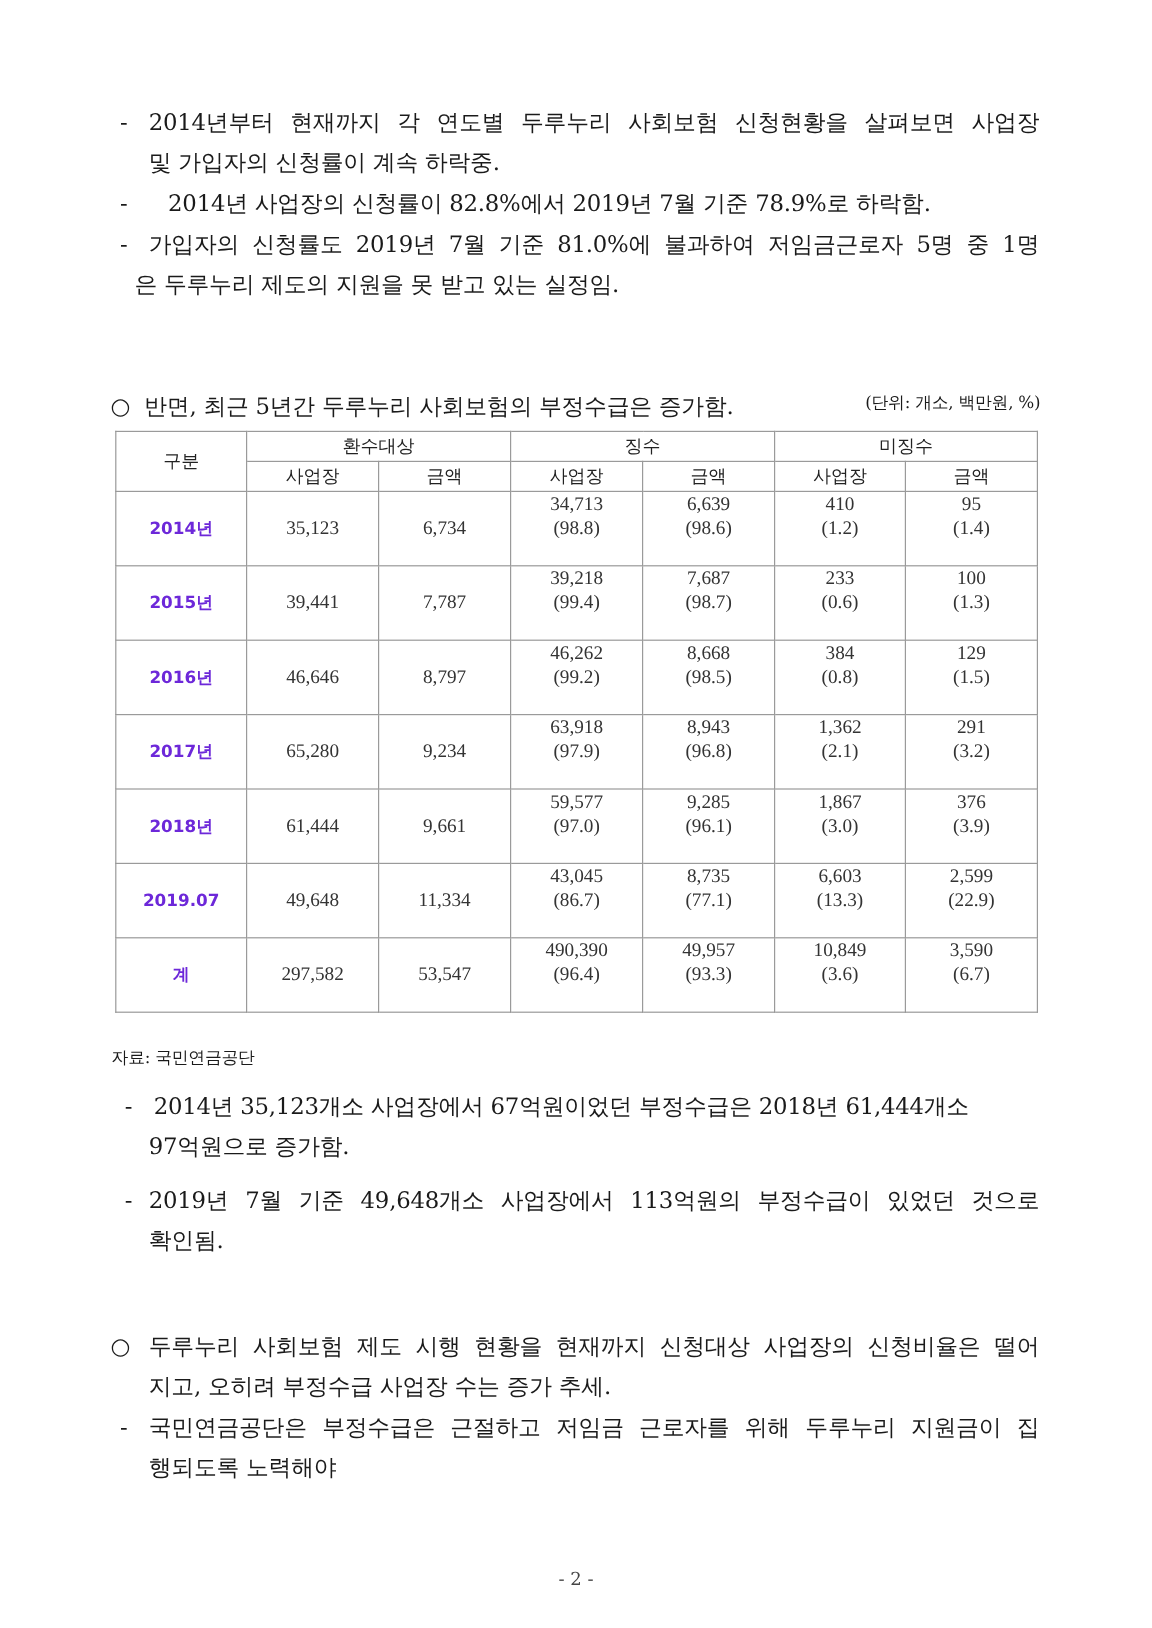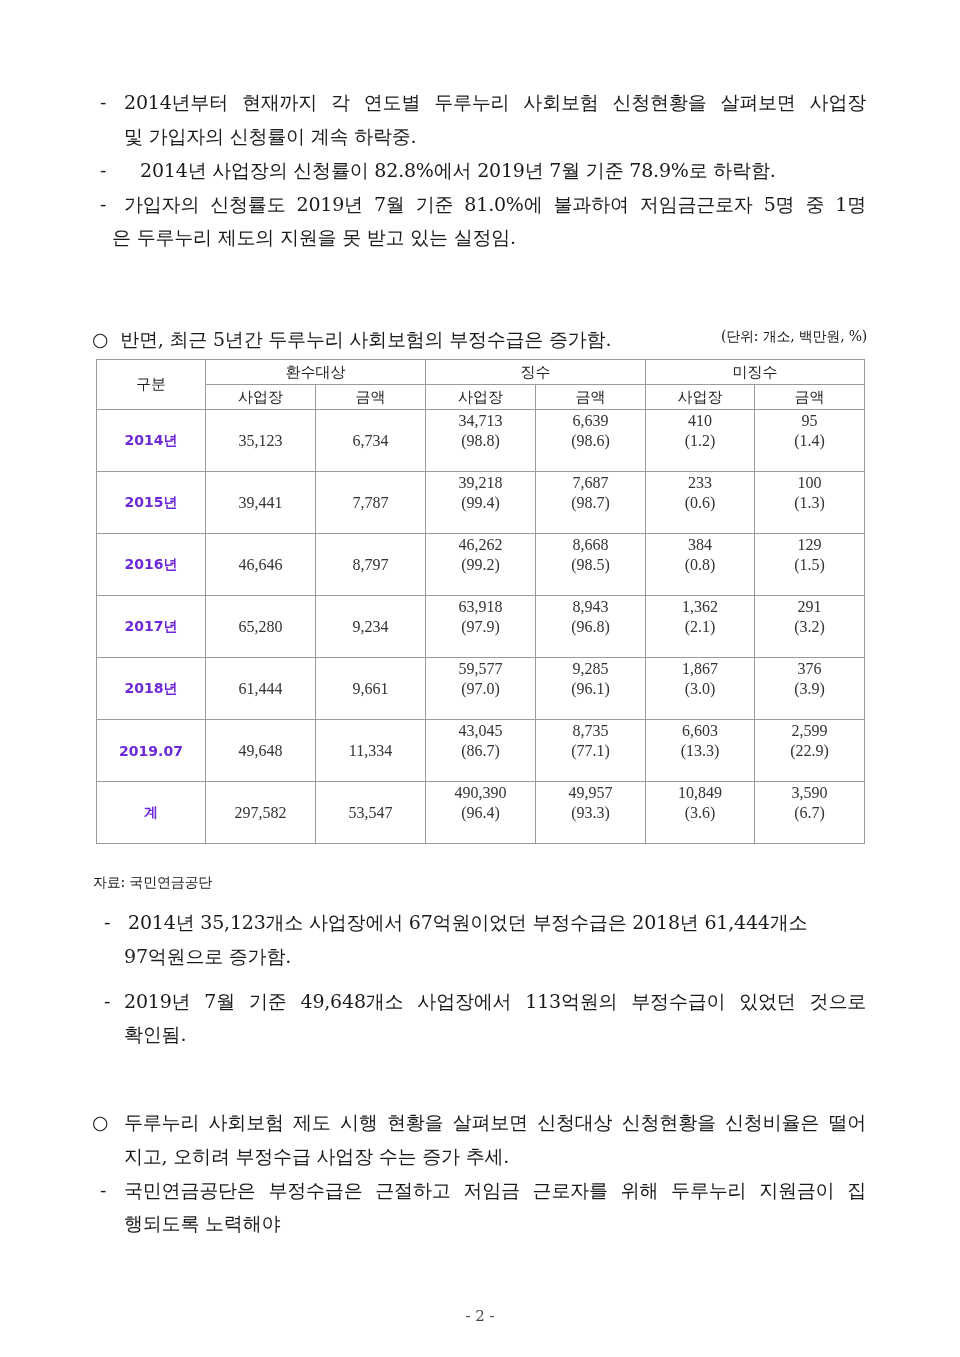--- a/index.html
+++ b/index.html
@@ -291,21 +291,21 @@
   <div class="line" style="left:104px; top:989px; width:762px;">
     <span style="position:absolute; left:0;">-</span>
     <span class="justify" style="position:absolute; left:20px; width:742px; display:block;">2019년 7월 기준 49,648개소 사업장에서 113억원의 부정수급이 있었던 것으로</span>
   </div>
   <div class="line" style="left:124px; top:1022px;">확인됨.</div>
 </div>
 
 <div>
   <div class="line" style="left:92px; top:1110px; width:774px;">
     <span style="position:absolute; left:0;">○</span>
-    <span class="justify" style="position:absolute; left:32px; width:742px; display:block;">두루누리 사회보험 제도 시행 현황을 살펴보면 신청대상 신청현황을 신청비율은 떨어</span>
+    <span class="justify" style="position:absolute; left:32px; width:742px; display:block;">두루누리 사회보험 제도 시행 현황을 현재까지 신청대상 사업장의 신청비율은 떨어</span>
   </div>
   <div class="line" style="left:124px; top:1144px;">지고, 오히려 부정수급 사업장 수는 증가 추세.</div>
 
   <div class="line" style="left:100px; top:1178px; width:766px;">
     <span style="position:absolute; left:0;">-</span>
     <span class="justify" style="position:absolute; left:24px; width:742px; display:block;">국민연금공단은 부정수급은 근절하고 저임금 근로자를 위해 두루누리 지원금이 집</span>
   </div>
   <div class="line" style="left:124px; top:1211px;">행되도록 노력해야</div>
 </div>
 

